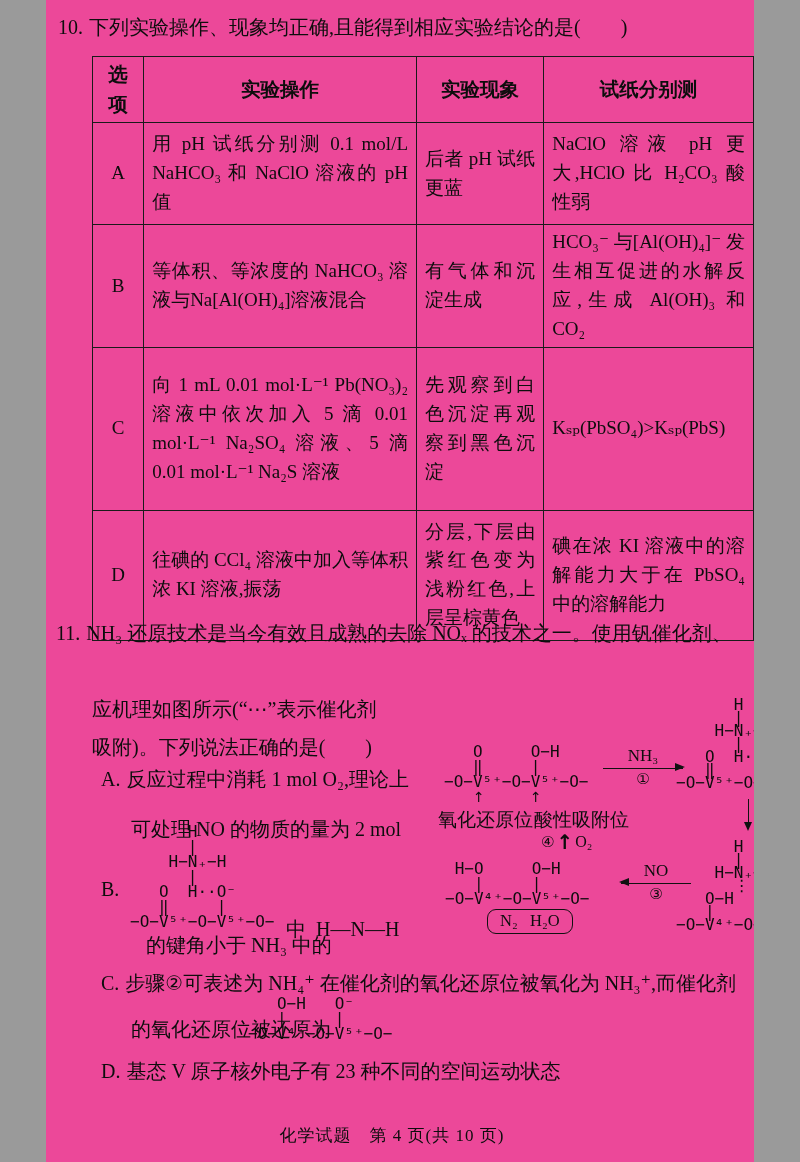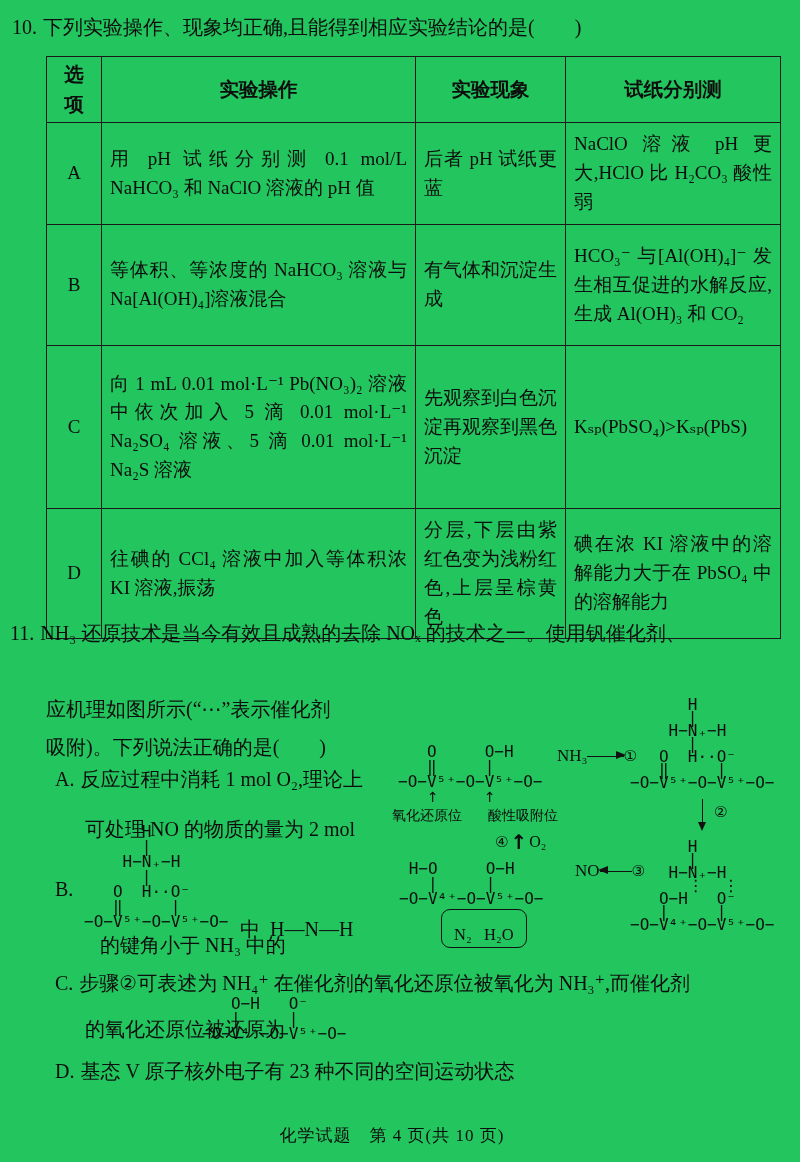--- a/index.html
+++ b/index.html
@@ -1,19 +1,19 @@
 <!DOCTYPE html>
 <html><head>
 <meta charset="utf-8">
 <style>
   * { margin:0; padding:0; box-sizing:border-box; }
   html,body { background:#9a9a9a; }
   #page {
-    position:relative; width:800px; height:1162px; margin:0 auto;
-    background:#22c55e; color:#0d0d0d; overflow:hidden;
+    position:relative; width:708px; height:1162px; margin:0 auto;
+    background:#ec4899; color:#0d0d0d; overflow:hidden;
     font-family:"Liberation Serif","DejaVu Serif","DejaVu Sans",serif;
   }
   .abs { position:absolute; }
   .stem { font-size:20px; white-space:nowrap; }
   .num { margin-right:6px; }
   .ws { white-space:pre;margin-top:48px; }
 
   
   table.qtable { position:absolute; left:46px; top:56px; border-collapse:collapse; table-layout:fixed; }
   .qtable th, .qtable td {
@@ -27,45 +27,45 @@
   
   pre.struct {
     position:absolute; white-space:pre; color:#0d0d0d;
     font-family:"DejaVu Sans Mono","DejaVu Sans",monospace;
     font-size:16px;
   }
   .lh15 { line-height:15px; }
   .lh13 { line-height:13px; }
 
   
-  .rxn { position:absolute; display:flex; align-items:center;justify-content:space-between; }
+  .rxn { position:absolute; display:flex; flex-direction:column; align-items:center;justify-content:space-between; }
   .rxn .rlabel { font-size:17px; line-height:17px; }
   .rxn .rstep  { font-size:15px; line-height:16px; font-family:"DejaVu Sans",sans-serif; }
   .shaft { position:relative; width:100%; height:0; border-top:1.8px solid #111; margin:4px 0 2px 0; }
   .shaft.head-r::after {
     content:""; position:absolute; right:-2px; top:-5.9px;
     border-left:10px solid #111; border-top:4.6px solid transparent; border-bottom:4.6px solid transparent;
   }
   .shaft.head-l::after {
     content:""; position:absolute; left:-2px; top:-5.9px;
     border-right:10px solid #111; border-top:4.6px solid transparent; border-bottom:4.6px solid transparent;
   }
   .varrow { position:absolute; width:0; border-left:1.8px solid #111; }
   .varrow::after {
     content:""; position:absolute; left:-5.4px; bottom:-8px;
     border-top:9px solid #111; border-left:4.6px solid transparent; border-right:4.6px solid transparent;
   }
   .glyph-sans { font-family:"DejaVu Sans",sans-serif; }
-  .site-label { font-size:14px; white-space:nowrap; }
+  .site-label { font-size:19px; white-space:nowrap; }
   .uparrow-sm { font-size:14px; line-height:14px; }
   .o2grp { display:flex; align-items:center; gap:2px; font-size:16px; }
   .o2grp .big-up { font-size:20px; line-height:20px; font-weight:600; }
   .pbox {
     position:absolute; border:1.7px solid #111; border-radius:9px;
-    padding:15px 12px 2px 12px; font-size:16.5px; white-space:pre;
+    padding:1px 12px 2px 12px; font-size:16.5px; white-space:pre;
   }
   .footer { position:absolute; left:0; right:16px; text-align:center; font-size:17px; font-weight:400; letter-spacing:1px; }
 </style>
 </head>
 <body>
 
 <div id="page">
 
   <div class="abs stem" style="left:12px;top:14px">
     <span class="num">10.</span><span>下列实验操作、现象均正确,且能得到相应实验结论的是(　　)</span>

